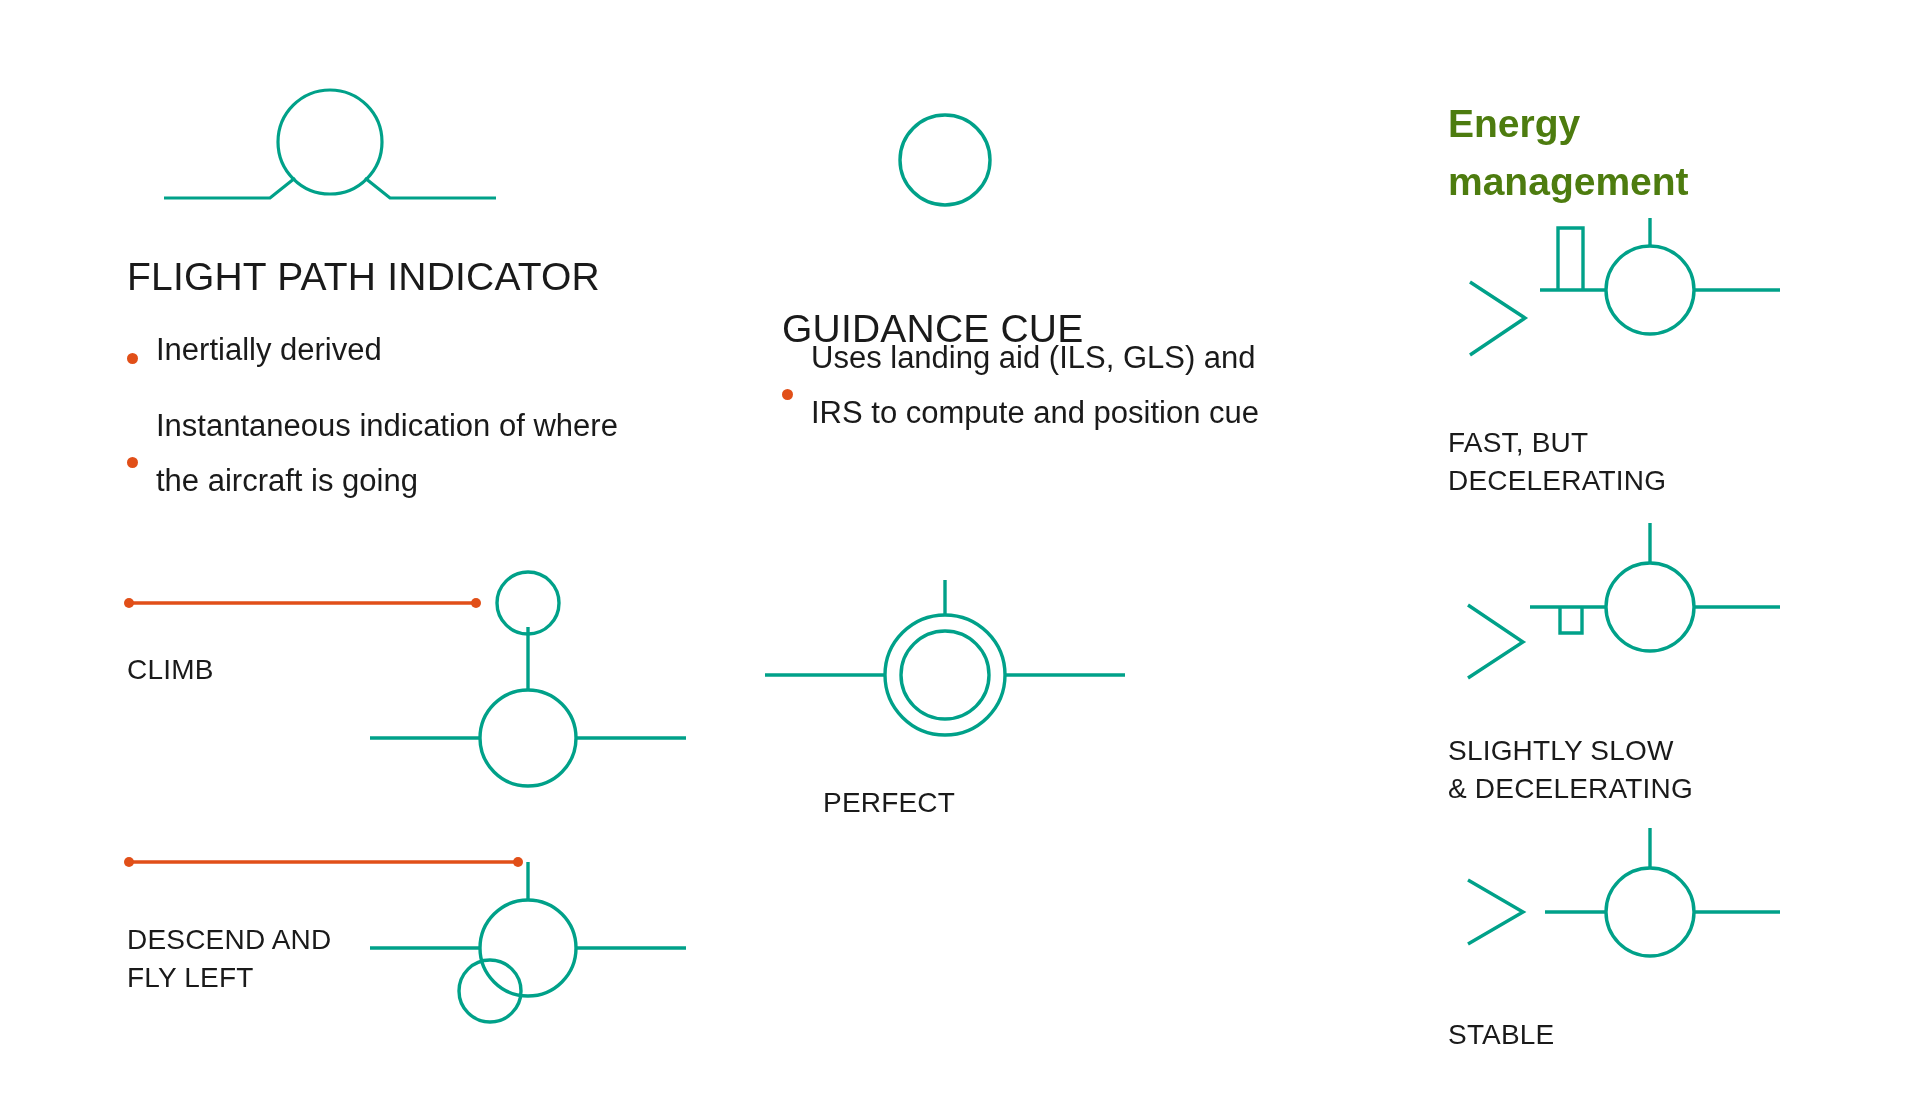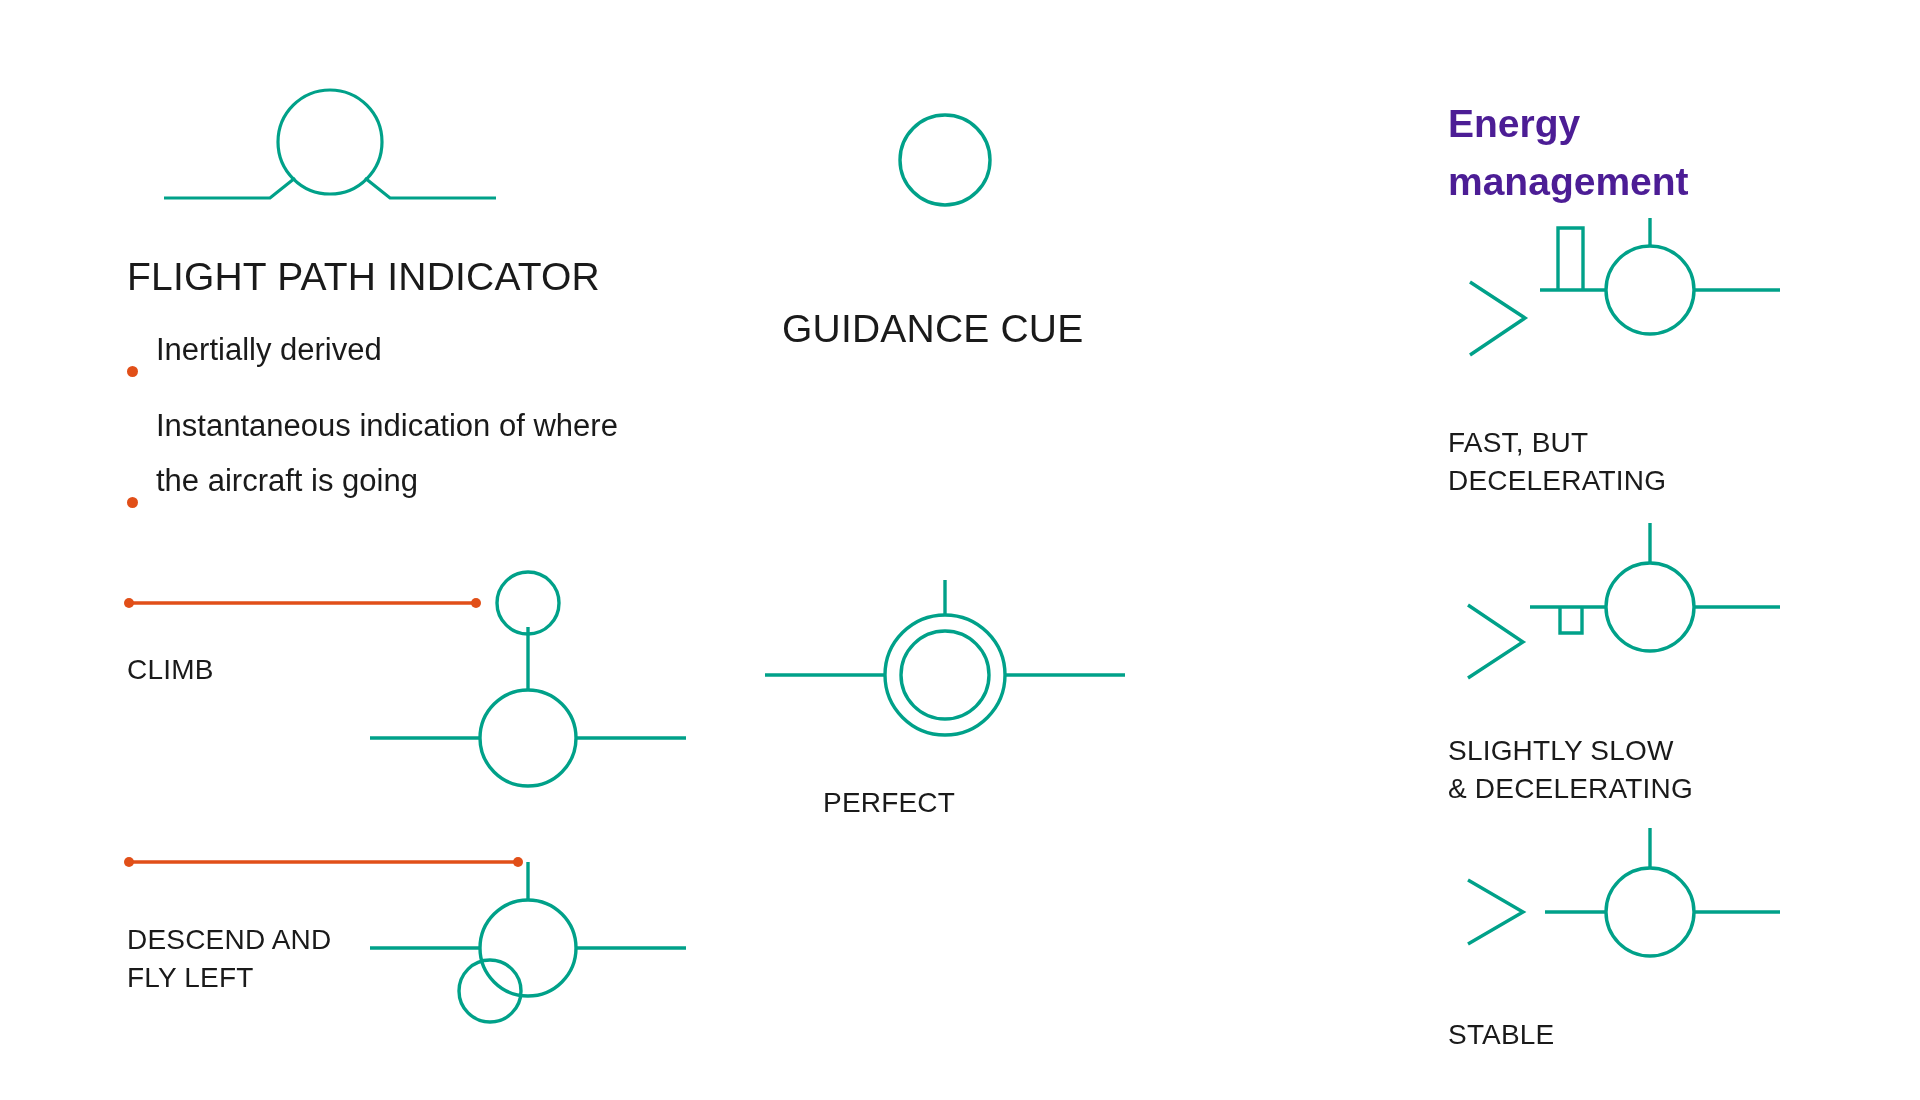--- a/index.html
+++ b/index.html
@@ -36,42 +36,42 @@
     font-size: 28px;
     line-height: 38px;
     letter-spacing: 0.2px;
     color: #1a1a1a;
     font-weight: 400;
     white-space: pre-line;
     margin-top: 6px;
   }
   .bullet-row {
     display: flex;
-    align-items: flex-end;
+    align-items: center;
     gap: 18px;
   }
   .bullet-dot {
     width: 11px;
     height: 11px;
     border-radius: 50%;
     background: #e14f18;
     flex: none;
     margin-top: 18px;
   }
   .bullet-text {
     font-size: 31px;
     line-height: 55px;
     color: #1a1a1a;
     font-weight: 400;
   }
   .energy-title {
     font-size: 39px;
     line-height: 58px;
     font-weight: 700;
-    color: #4c1d95;
+    color: #4d7c0f;
     white-space: pre-line;
   }
 
   svg { display: block; overflow: visible; }
 </style>
 </head>
 <body>
 
 <div class="page">
 
@@ -146,20 +146,24 @@
 FLY LEFT</div>
 
   <div class="abs" style="left:885px; top:100px;">
     <svg width="120" height="120" viewBox="0 0 120 120">
       <circle cx="60" cy="60" r="45" fill="none" stroke="#00a189" stroke-width="3.4"></circle>
     </svg>
   </div>
 
   <div class="abs caps-head" style="left:782px; top:260px;margin-top:47px;">GUIDANCE CUE</div>
 
+  <div class="abs bullet-row" style="left:782px; top:330px; width:530px;">
+    <span class="bullet-dot"></span>
+    <span class="bullet-text">Uses landing aid (ILS, GLS) and IRS to compute and position cue</span>
+  </div>
 
   <div class="abs" style="left:755px; top:580px;">
     <svg width="380" height="190" viewBox="0 0 380 190">
       <g fill="none" stroke="#00a189" stroke-width="3.4" stroke-linecap="butt">
         <circle cx="190" cy="95" r="60"></circle>
         <circle cx="190" cy="95" r="44"></circle>
         <path d="M10 95 L130 95"></path>
         <path d="M250 95 L370 95"></path>
         <path d="M190 35 L190 0"></path>
       </g>

